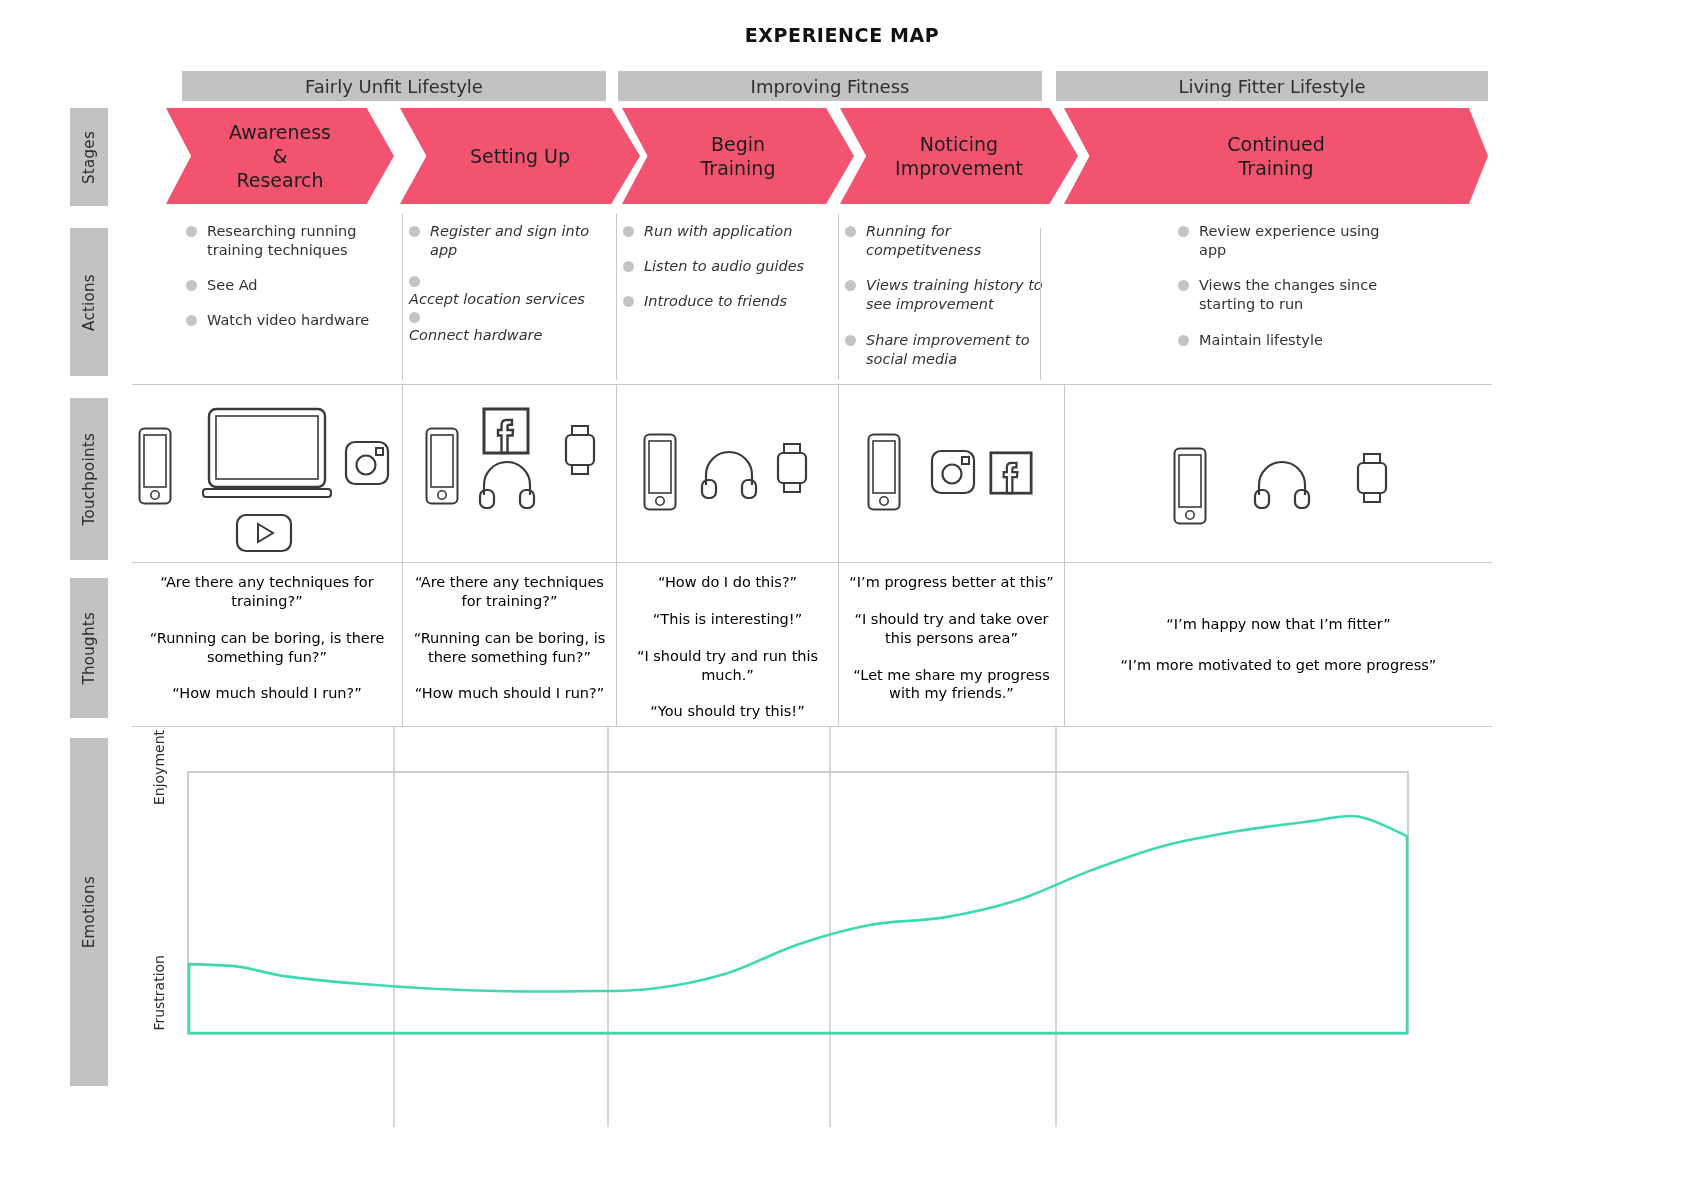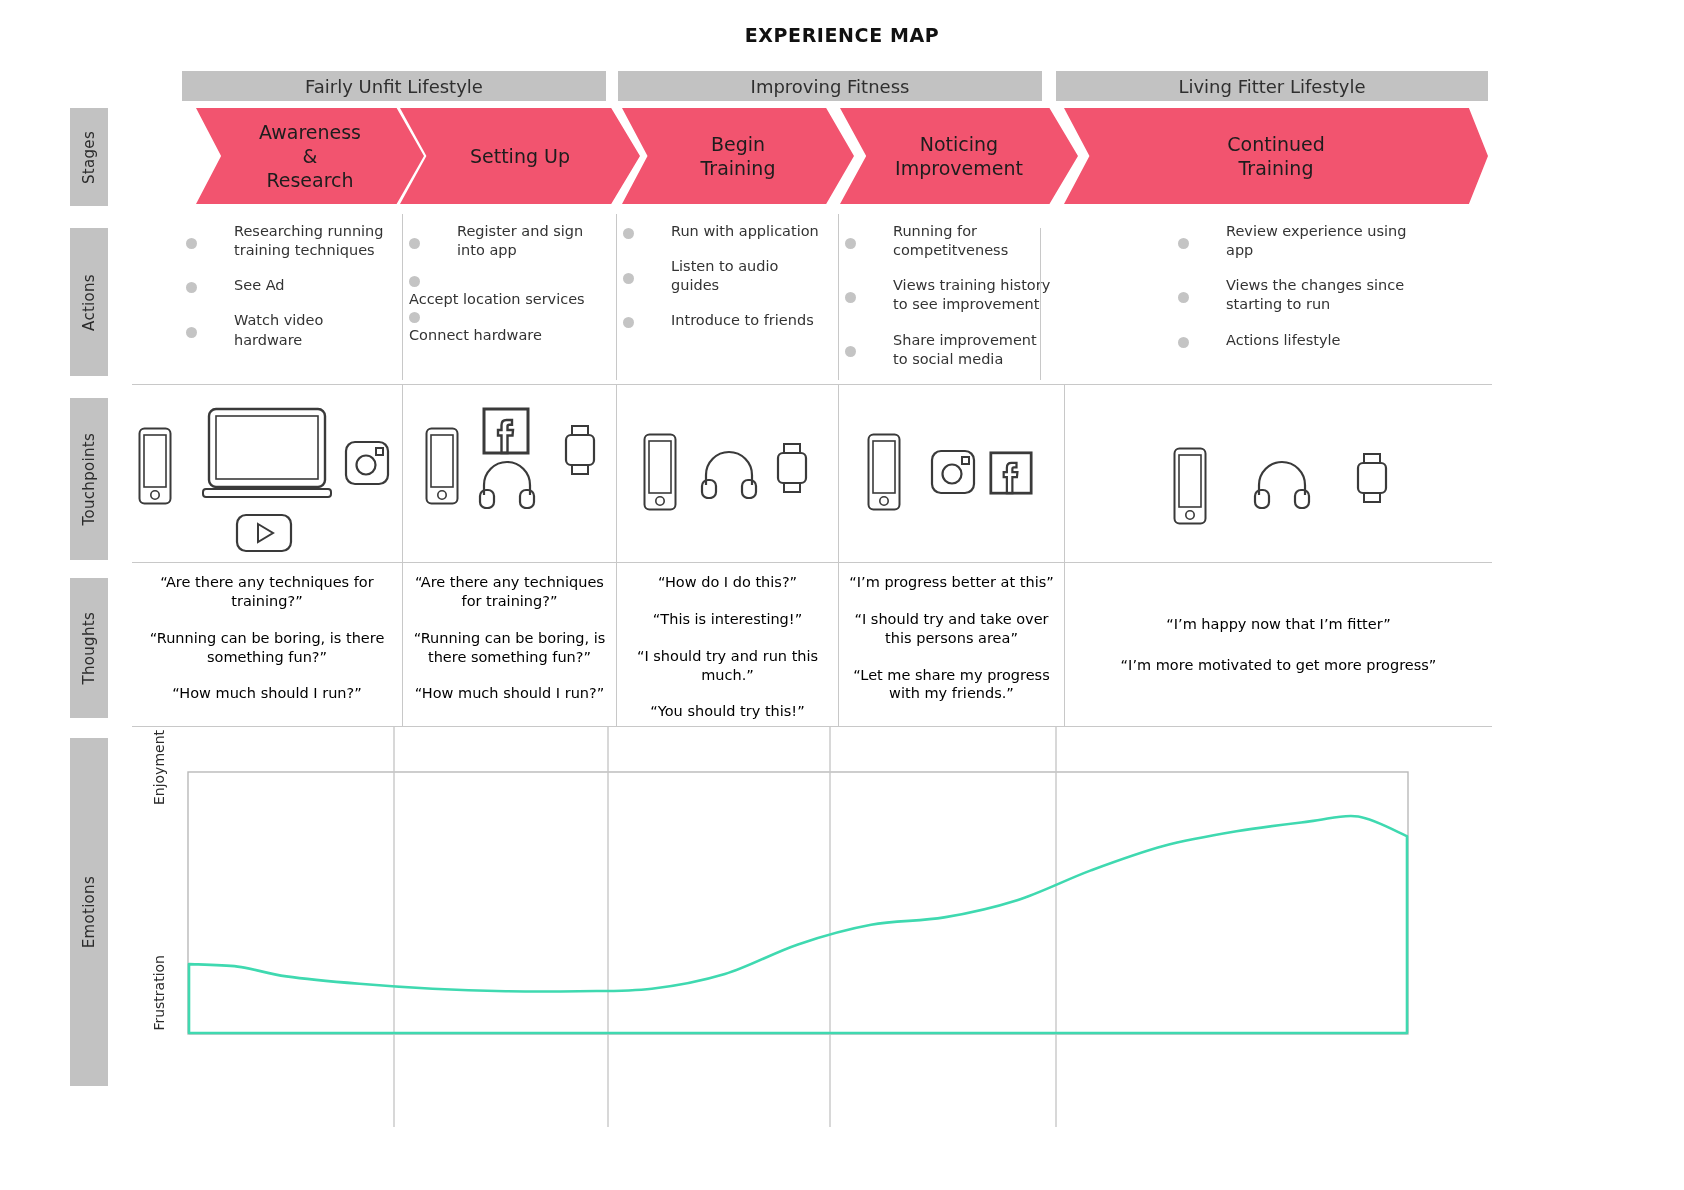--- a/index.html
+++ b/index.html
@@ -79,21 +79,21 @@
     align-items: center;
     justify-content: center;
     text-align: center;
     color: #1d1d1d;
     font-size: 19px;
     line-height: 1.28;
     padding: 0 6px;
     box-sizing: border-box;
   }
   #chev-0 {
-    left: 196px; width: 228px;
+    left: 166px; width: 228px;
     clip-path: polygon(0 0, 88% 0, 100% 50%, 88% 100%, 0 100%, 11% 50%);
   }
   #chev-1 {
     left: 400px; width: 240px;
     clip-path: polygon(0 0, 88% 0, 100% 50%, 88% 100%, 0 100%, 11% 50%);
   }
   #chev-2 {
     left: 622px; width: 232px;
     clip-path: polygon(0 0, 88% 0, 100% 50%, 88% 100%, 0 100%, 11% 50%);
   }
@@ -114,32 +114,31 @@
     width: 1360px;
     height: 166px;
   }
   .act-col {
     position: absolute;
     top: 0;
     height: 166px;
     box-sizing: border-box;
     padding: 8px 12px 0 6px;
   }
-  .act-col.divided { border-left: 1px solid #c8c8c8; }
+  .act-col.divided { border-left: 1px solid #c8c8c8; font-style: italic; }
   #act-0 { left: 48px;   width: 222px; }
   #act-1 { left: 270px;  width: 214px; }
   #act-2 { left: 484px;  width: 222px; }
   #act-3 { left: 706px;  width: 226px; }
   #act-4 { left: 1040px; width: 250px; }
 
   .act-item {
     display: flex;
-    align-items: center;
+    align-items: flex-start;
     margin-bottom: 16px;
-    gap: 27px;
   }
   .act-bullet {
     width: 11px;
     height: 11px;
     border-radius: 50%;
     background: #c4c4c4;
     flex: 0 0 11px;
     margin-top: 4px;
     margin-right: 10px;
   }
@@ -376,21 +375,21 @@
     <div class="act-item">
       <div class="act-bullet"></div>
       <div class="act-text">Review experience using app</div>
     </div>
     <div class="act-item">
       <div class="act-bullet"></div>
       <div class="act-text">Views the changes since starting to run</div>
     </div>
     <div class="act-item">
       <div class="act-bullet"></div>
-      <div class="act-text">Actions lifestyle</div>
+      <div class="act-text">Maintain lifestyle</div>
     </div>
   </div>
 </div>
 
 <div class="vline" style="left:1040px; top:228px; height:152px;"></div>
 
 <div class="hrule" id="rule-touch-top"></div>
 <div class="hrule" id="rule-touch-bottom"></div>
 <div class="hrule" id="rule-thoughts-bottom"></div>
 

